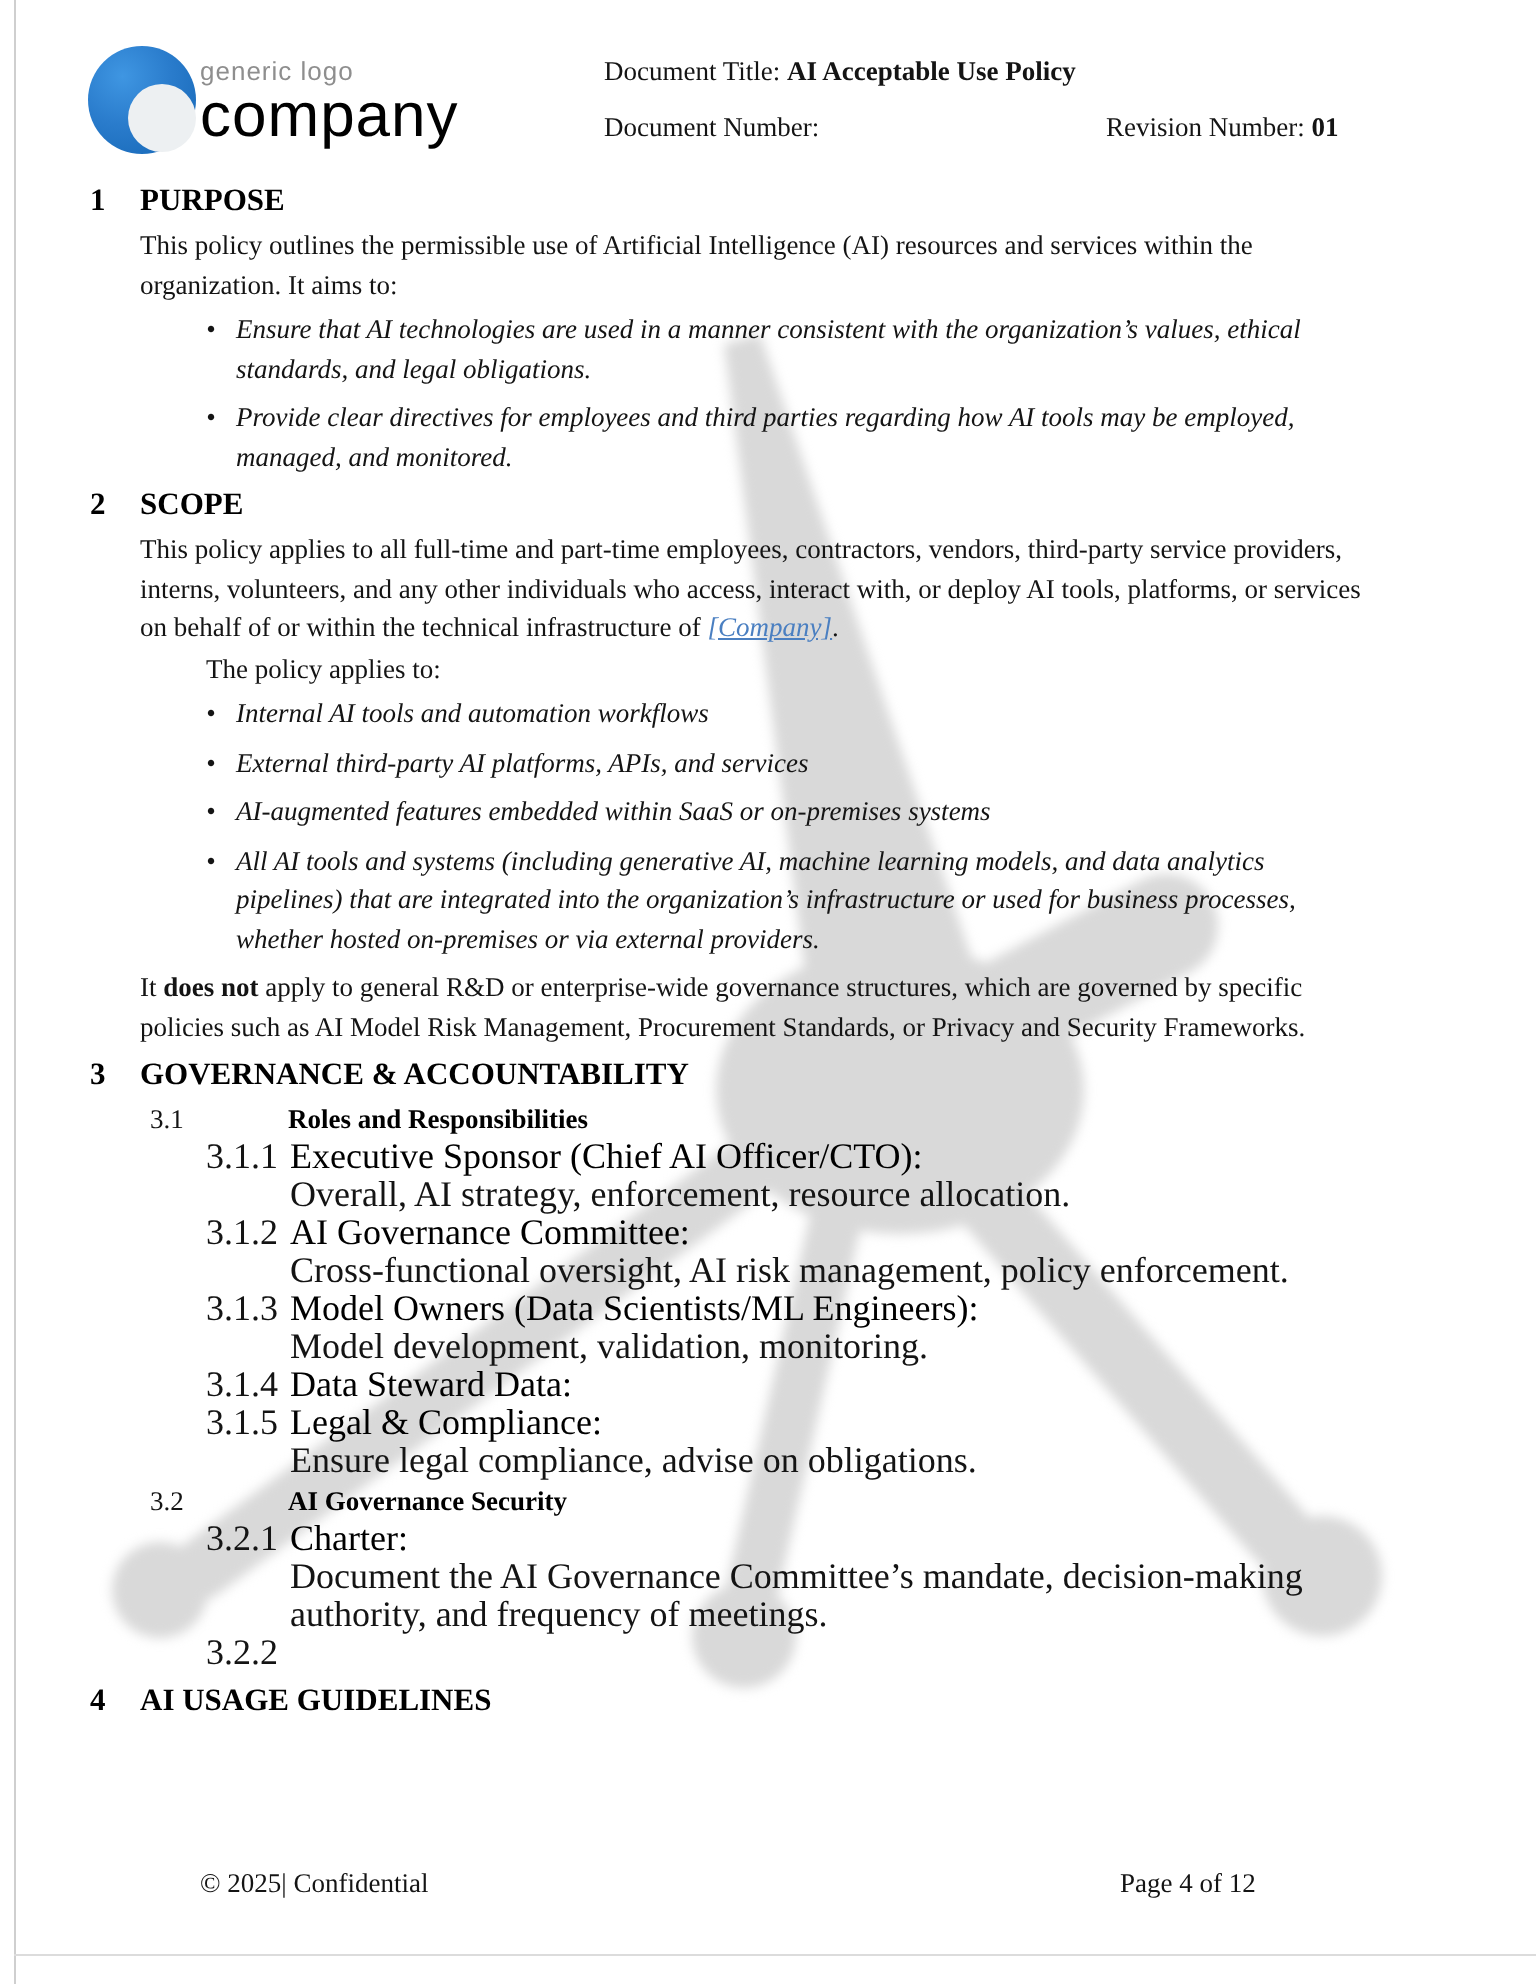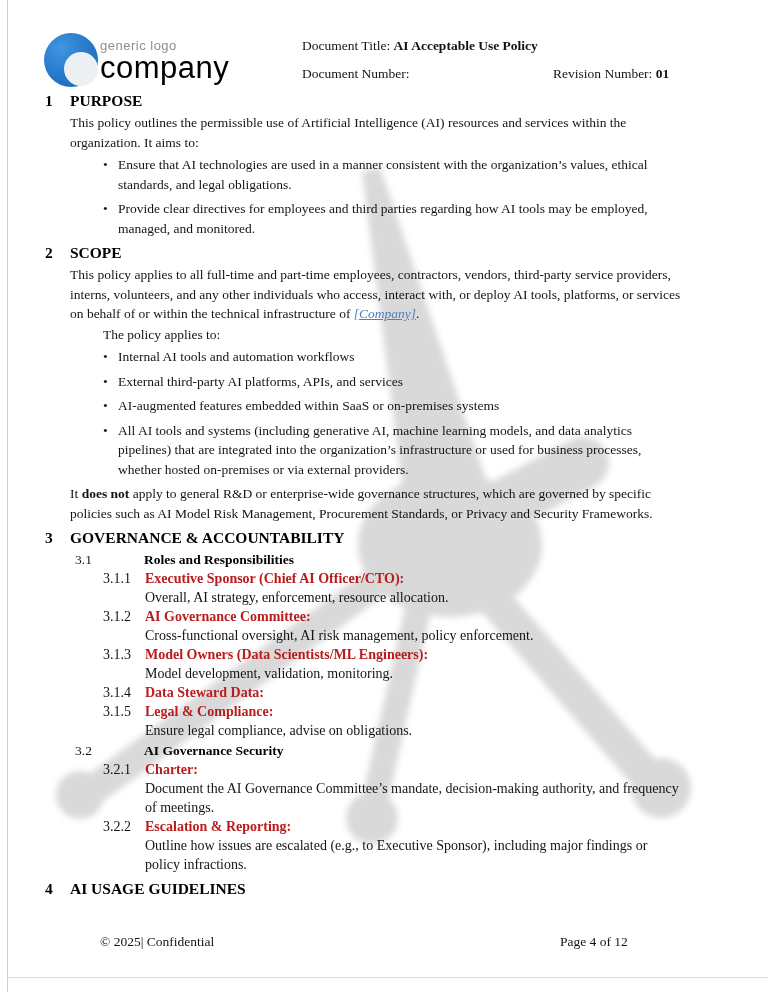--- a/index.html
+++ b/index.html
@@ -12,49 +12,49 @@
     font-family:"Liberation Serif", serif;
     color:#141414;
   }
   .edge-left { position:absolute; left:7px; top:0; bottom:0; width:1px; background:#cfcfcf; }
   .edge-bottom { position:absolute; left:7px; right:0; top:977px; height:1px; background:#dcdcdc; }
 
   
   .watermark { position:absolute; left:0; top:0; width:768px; height:992px; filter:blur(3px); z-index:0; }
 
   
-  .header { position:absolute; left:0; top:16px; width:768px; height:88px; z-index:2; }
+  .header { position:absolute; left:0; top:6px; width:768px; height:88px; z-index:2; }
   .logo-mark { position:absolute; left:44px; top:17px; width:54px; height:54px; border-radius:50%;
     background:radial-gradient(circle at 32% 28%, #3f96e2 0%, #2a7ccc 45%, #1465b4 100%); }
   .logo-inner { position:absolute; left:20px; top:19px; width:34px; height:34px; border-radius:50%; background:#edf0f2; }
   .logo-text { position:absolute; left:100px; top:22px; font-family:"Liberation Sans", sans-serif; }
   .logo-tagline { font-size:13px; color:#8e8e8e; letter-spacing:0.5px; }
   .logo-name { font-size:31px; color:#000000; font-weight:300; line-height:30px; letter-spacing:0.5px; margin-top:0px; }
   .meta { position:absolute; left:302px; top:22px; width:420px; font-size:13.5px; }
   .meta-row1 { position:absolute; left:0; top:0; white-space:nowrap; }
   .meta-row2a { position:absolute; left:0; top:28px; white-space:nowrap; }
   .meta-row2b { position:absolute; left:251px; top:28px; white-space:nowrap; }
   .bold { font-weight:bold; }
 
   
   .content { position:absolute; left:45px; top:86px; width:637px; z-index:1; }
   .h1 { display:flex; font-weight:bold; font-size:15.5px; margin-top:6px; margin-bottom:3px; color:#000; }
   .h1 .num { width:25px; flex:0 0 25px; }
   .para { margin-left:25px; font-size:13.5px; line-height:19.5px; }
   .indent-para { margin-left:58px; font-size:13.5px; line-height:19.5px; margin-top:1px; }
-  ul.bullets { list-style:none; margin:3px 0 3px 58px; padding:0; font-size:13.5px; line-height:19.5px; }
+  ul.bullets { list-style:none; margin:3px 0 3px 58px; padding:0; font-size:13.5px; line-height:19.5px;font-style:italic; }
   ul.bullets li { position:relative; padding-left:15px; margin-bottom:5px; }
   ul.bullets li::before { content:"•"; position:absolute; left:0; top:0; }
   .h2 { display:flex; font-size:13.5px; line-height:19px; margin-top:1px;gap:41px; }
   .h2 .num { width:28px; flex:0 0 28px; margin-left:30px; }
   .h2 .t { font-weight:bold; color:#000; }
-  .clause { display:flex; font-size:14px; line-height:19px; }
+  .clause { display:flex; font-size:18px; line-height:19px; }
   .clause .num { width:42px; flex:0 0 42px; margin-left:58px; }
   .clause .body { flex:1; }
-  .clause .t { font-weight:bold; color:#b91c1c; }
+  .clause .t { font-weight:normal; color:#000000; }
   .clause .d { font-weight:normal; }
   .company-link { color:#4a7fc1; font-style:italic; text-decoration:underline; cursor:pointer; }
 
   
   .footer { position:absolute; left:0; top:934px; width:768px; font-size:13.5px; z-index:1; }
   .footer-copy { position:absolute; left:100px; }
   .footer-page { position:absolute; left:560px; }
 </style>
 </head>
 <body>
@@ -171,22 +171,20 @@
       <span class="t">AI Governance Security</span>
     </div>
 
     <div class="clause">
       <span class="num">3.2.1</span>
       <span class="body"><span class="t">Charter:</span><br>
       <span class="d">Document the AI Governance Committee’s mandate, decision-making authority, and frequency of meetings.</span></span>
     </div>
     <div class="clause">
       <span class="num">3.2.2</span>
-      <span class="body"><span class="t">Escalation &amp; Reporting:</span><br>
-      <span class="d">Outline how issues are escalated (e.g., to Executive Sponsor), including major findings or policy infractions.</span></span>
     </div>
 
     <div class="h1">
       <span class="num">4</span>
       <span>AI USAGE GUIDELINES</span>
     </div>
 
   </div>
 
   <div class="footer">

